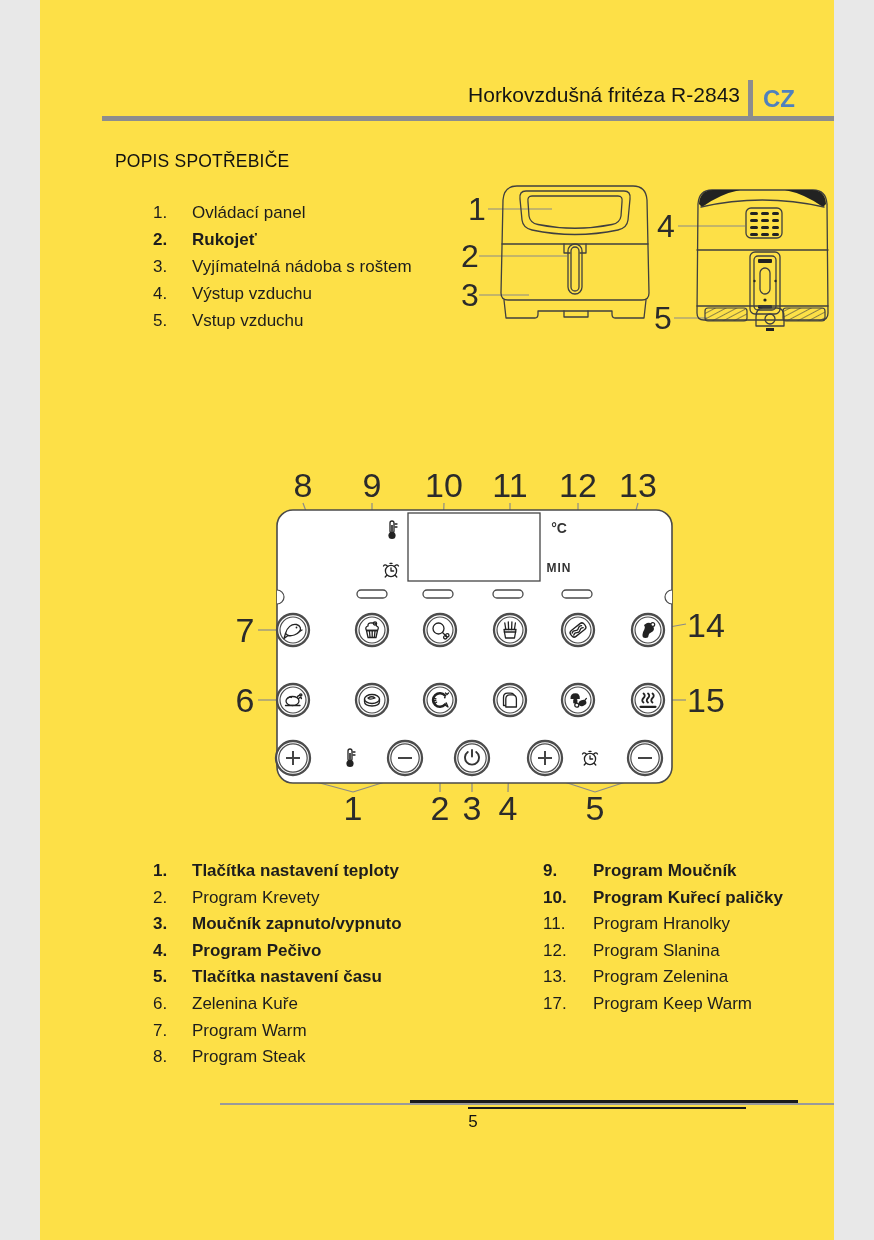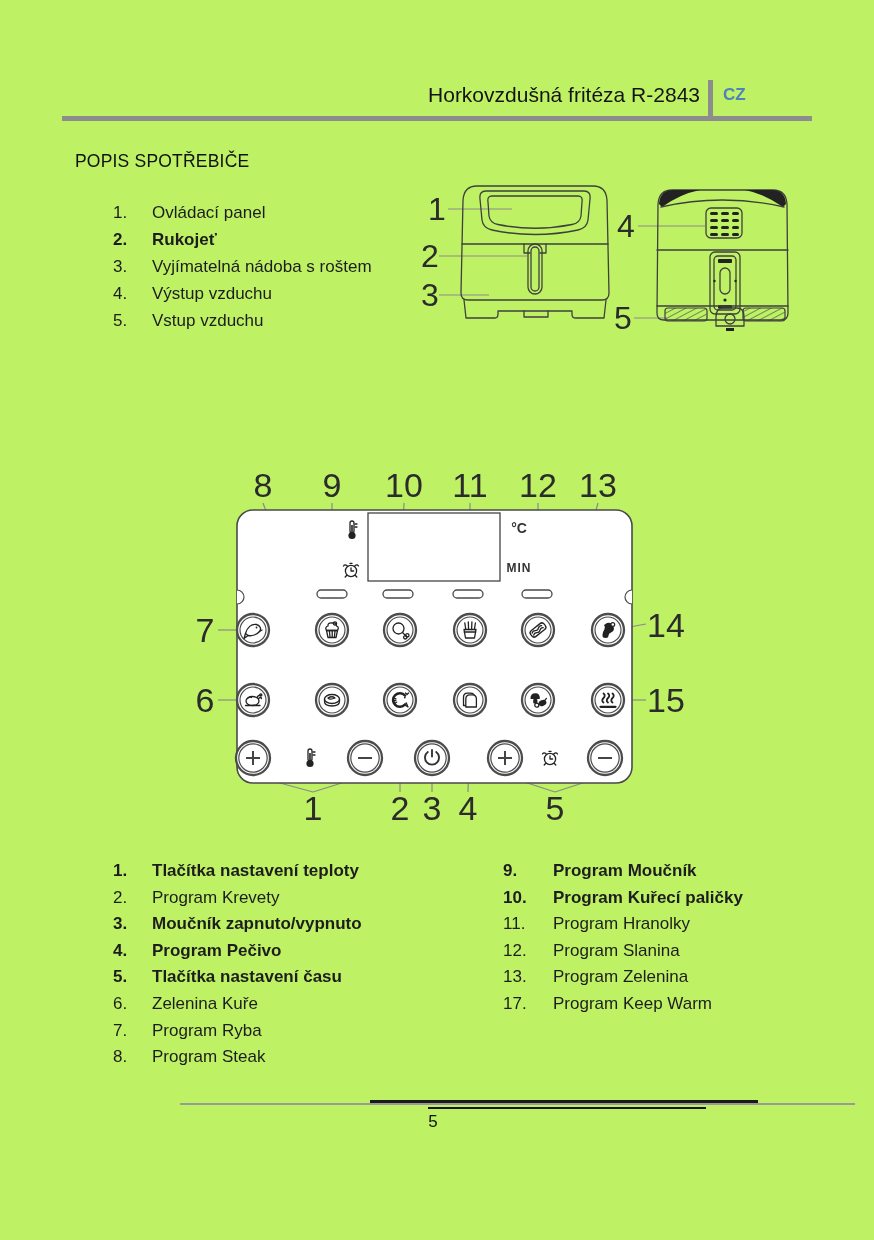--- a/index.html
+++ b/index.html
@@ -1,25 +1,25 @@
 <!DOCTYPE html>
 <html><head>
 <meta charset="utf-8">
 <style>
   html,body{margin:0;padding:0;background:#e8e8e8;}
   .page{
-    position:relative;width:874px;height:1240px;background:#bef264;
+    position:relative;width:794px;height:1240px;background:#fde047;
     margin:0 auto;overflow:hidden;
     font-family:"Liberation Sans", sans-serif;color:#1d1d1d;
   }
   
   .header-title{position:absolute;top:83px;left:0;width:700px;text-align:right;
     font-size:21px;color:#141414;}
   .lang-divider{position:absolute;left:708px;top:80px;width:5px;height:41px;background:#8d8d8d;}
-  .lang-badge{position:absolute;left:723px;top:85px;font-size:17px;font-weight:bold;}
+  .lang-badge{position:absolute;left:723px;top:85px;font-size:24px;font-weight:bold;}
   .header-rule{position:absolute;left:62px;top:116px;width:750px;height:5px;background:#8d8d8d;}
   
   .sec-heading{position:absolute;left:75px;font-size:17.5px;font-weight:normal;letter-spacing:.2px;color:#111;}
   .h-appliance{top:151px;}
   .h-panel{top:417px;}
   
   .num-list{position:absolute;font-size:17px;color:#1d1d1d;}
   .num-list .row{display:flex;height:27px;align-items:flex-start;}
   .num-list .num{flex:0 0 39px;}
   .list-appliance{left:113px;top:203px;}
@@ -404,21 +404,21 @@
     <div class="row b">
         <span class="num">5.</span>
         <span>Tlačítka nastavení času</span>
       </div>
     <div class="row">
         <span class="num">6.</span>
         <span>Zelenina Kuře</span>
       </div>
     <div class="row">
         <span class="num">7.</span>
-        <span>Program Ryba</span>
+        <span>Program Warm</span>
       </div>
     <div class="row">
         <span class="num">8.</span>
         <span>Program Steak</span>
       </div>
   </div>
 
   <div class="num-list legend legend-right">
     <div class="row b">
         <span class="num">9.</span>

